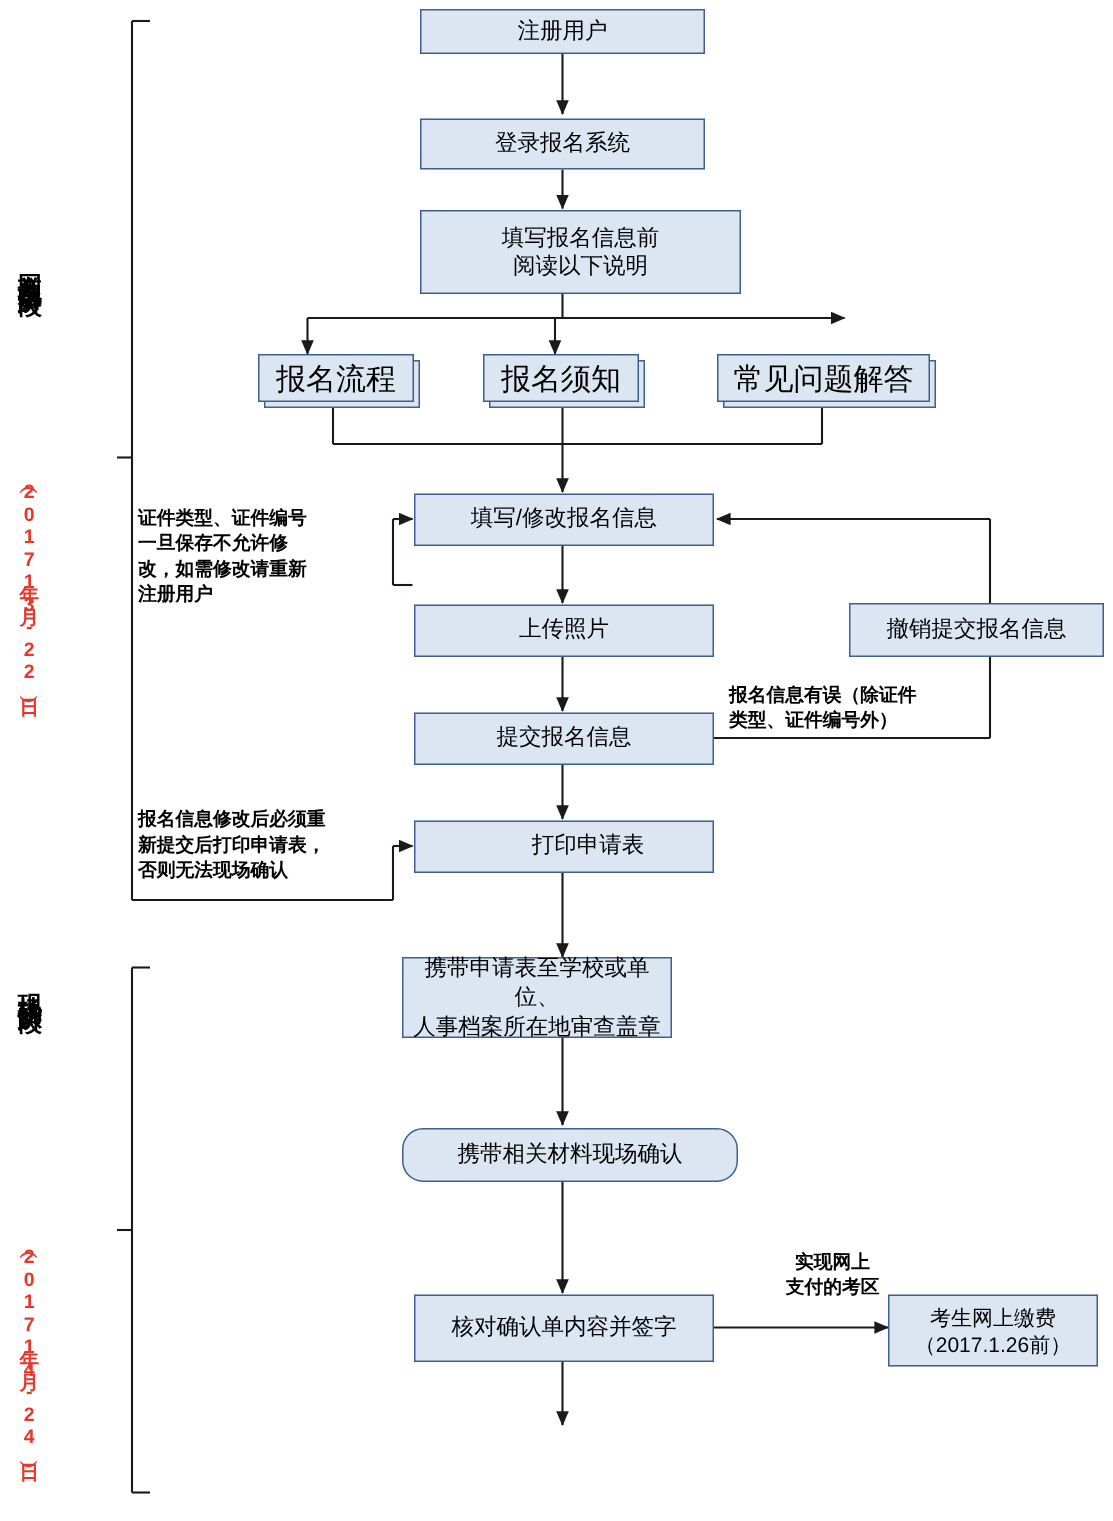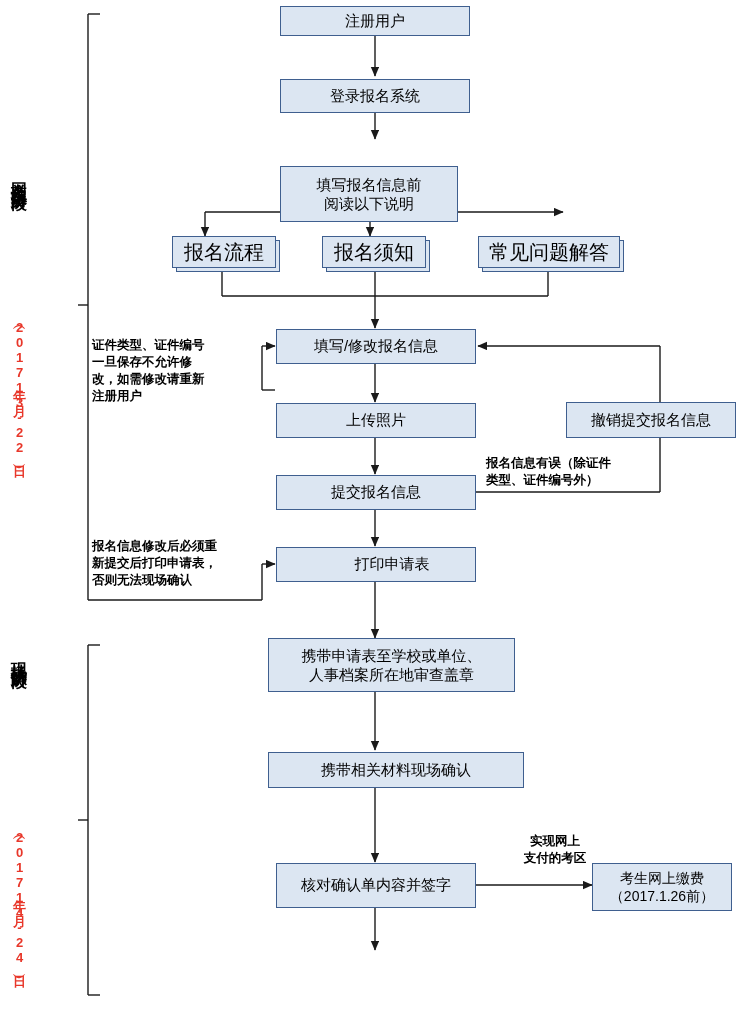--- a/index.html
+++ b/index.html
@@ -171,21 +171,21 @@
       <line x1="88" y1="645" x2="100" y2="645"></line>
       <line x1="88" y1="995" x2="100" y2="995"></line>
       <line x1="78" y1="820" x2="88" y2="820"></line>
     </g>
   </svg>
 
   <div class="box" style="left:280px; top:6px; width:190px; height:30px;">注册用户</div>
 
   <div class="box" style="left:280px; top:79px; width:190px; height:34px;">登录报名系统</div>
 
-  <div class="box twoline" style="left:280px; top:140px; width:178px; height:56px; white-space:pre-line;margin-top:26px;">填写报名信息前
+  <div class="box twoline" style="left:280px; top:140px; width:214px; height:56px; white-space:pre-line;">填写报名信息前
 阅读以下说明</div>
 
   <div class="stacked" style="left:172px; top:236px; width:104px; height:32px;">
     <div class="shadow"></div>
     <div class="front">报名流程</div>
   </div>
 
   <div class="stacked" style="left:322px; top:236px; width:104px; height:32px;">
     <div class="shadow"></div>
     <div class="front">报名须知</div>
@@ -199,24 +199,24 @@
   <div class="box" style="left:276px; top:329px; width:200px; height:35px;">填写/修改报名信息</div>
 
   <div class="box" style="left:276px; top:403px; width:200px; height:35px;">上传照片</div>
 
   <div class="box" style="left:276px; top:475px; width:200px; height:35px;">提交报名信息</div>
 
   <div class="box" style="left:276px; top:547px; width:200px; height:35px;padding-left:36px;">打印申请表</div>
 
   <div class="box" style="left:566px; top:402px; width:170px; height:36px;">撤销提交报名信息</div>
 
-  <div class="box twoline" style="left:268px; top:638px; width:247px; height:54px; white-space:pre-line;">携带申请表至学校或单位、
+  <div class="box twoline" style="left:268px; top:638px; width:180px; height:54px; white-space:pre-line;">携带申请表至学校或单位、
 人事档案所在地审查盖章</div>
 
-  <div class="box" style="left:268px; top:752px; width:256px; height:36px;">携带相关材料现场确认</div>
+  <div class="box" style="left:268px; top:752px; width:224px; height:36px;border-radius:14px;">携带相关材料现场确认</div>
 
   <div class="box" style="left:276px; top:863px; width:200px; height:45px;">核对确认单内容并签字</div>
 
   <div class="box twoline" style="left:592px; top:863px; width:140px; height:48px; font-size:14px; white-space:pre-line;">考生网上缴费
 （2017.1.26前）</div>
 
 
   <div class="note" style="left:92px; top:337px; width:170px;">证件类型、证件编号
 一旦保存不允许修
 改，如需修改请重新

